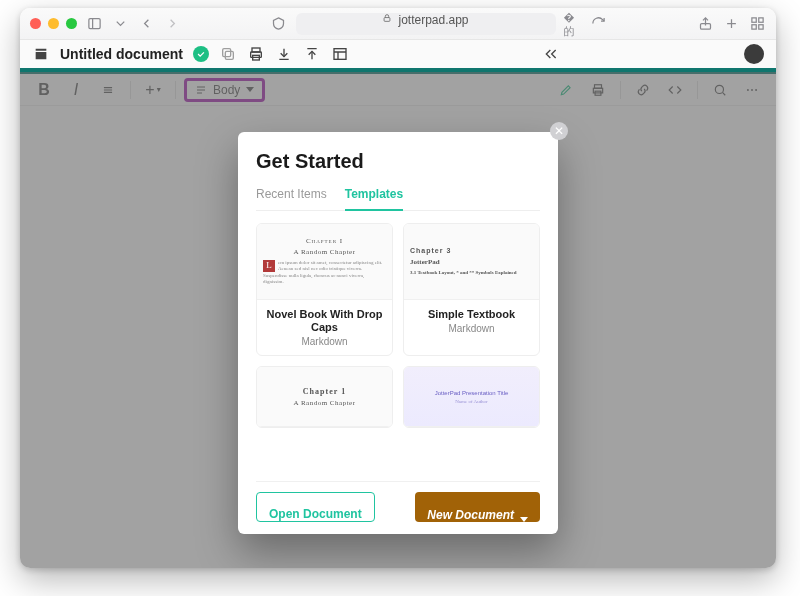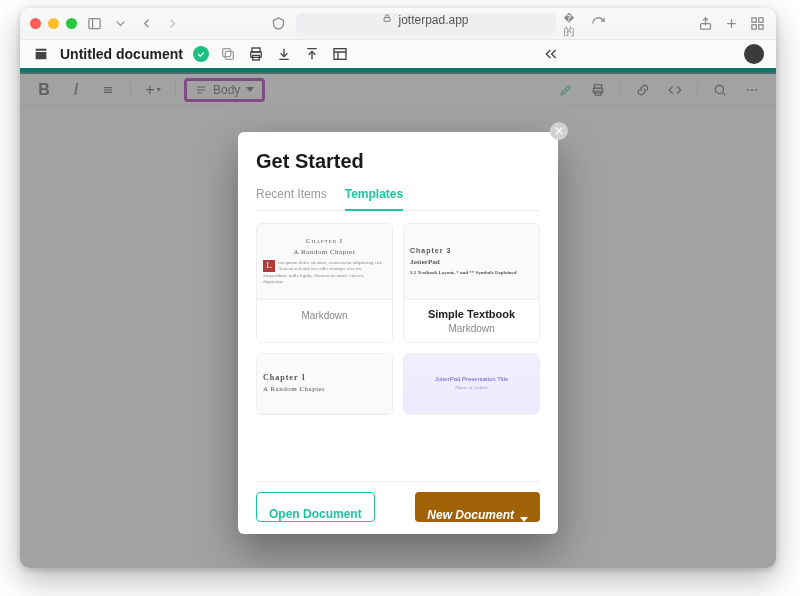--- a/index.html
+++ b/index.html
@@ -90,21 +90,21 @@
   .preview { height:76px; background:#fafafa; display:flex; flex-direction:column; align-items:center; justify-content:center; font-family: Georgia, 'Times New Roman', serif; color:#555; font-size:7px; padding:6px; border-bottom:1px solid #f0f0f0; }
   .preview .ch { font-variant: small-caps; letter-spacing:1px; font-size:7px; }
   .preview .ch2 { font-size:7px; margin-top:3px; letter-spacing:0.5px; }
   .preview .body { font-size:5px; color:#888; margin-top:4px; text-align:left; line-height:1.3; }
   .preview .dropcap { float:left; width:12px; height:12px; background:#b23a3a; color:#fff; font-size:9px; display:flex; align-items:center; justify-content:center; margin-right:3px; }
   .preview.textbook { align-items:flex-start; }
   .preview.textbook .ch { font-family: Arial; font-weight:700; font-variant:normal; font-size:7px; }
   .preview.textbook .ov { font-weight:700; font-size:7px; margin-top:4px; }
   .preview.textbook .sub { font-size:5px; font-weight:700; margin-top:4px; }
   .preview2 { height:60px; }
-  .preview.book2 { align-items:flex-start; font-family: Georgia, serif; }
+  .preview.book2 { align-items:center; font-family: Georgia, serif; }
   .preview.book2 .ch { font-weight:700; font-size:8px; font-variant:normal; }
   .preview.book2 .ch2 { font-size:7px; }
   .preview.pres { background: linear-gradient(#f1eefc,#eceafe); align-items:center; justify-content:center; }
   .preview.pres .pt { font-size:6px; color:#6a5fc4; font-family: Arial; }
   .preview.pres .pa { font-size:5px; color:#9a92d6; margin-top:3px; }
 
   .card-label { padding:8px 6px; text-align:center; }
   .card-title { font-size:11px; font-weight:700; color:#222; line-height:1.2; }
   .card-sub { font-size:10px; color:#888; margin-top:2px; }
 
@@ -338,20 +338,21 @@
           <div class="card">
             <div class="preview">
               <div class="ch">Chapter I</div>
               <div class="ch2">A Random Chapter</div>
               <div class="body">
                 <span class="dropcap">L</span>
                 <span>em ipsum dolor sit amet, consectetur adipiscing elit. Aenean sed nisl nec odio tristique viverra. Suspendisse nulla ligula, rhoncus ac nunci viverra, dignissim.</span>
               </div>
             </div>
             <div class="card-label">
+              <div class="card-title">Novel Book With Drop Caps</div>
               <div class="card-sub">Markdown</div>
             </div>
           </div>
 
           <div class="card">
             <div class="preview textbook">
               <div class="ch">Chapter 3</div>
               <div class="ov">JotterPad</div>
               <div class="sub">3.1  Textbook Layout, * and ** Symbols Explained</div>
             </div>

